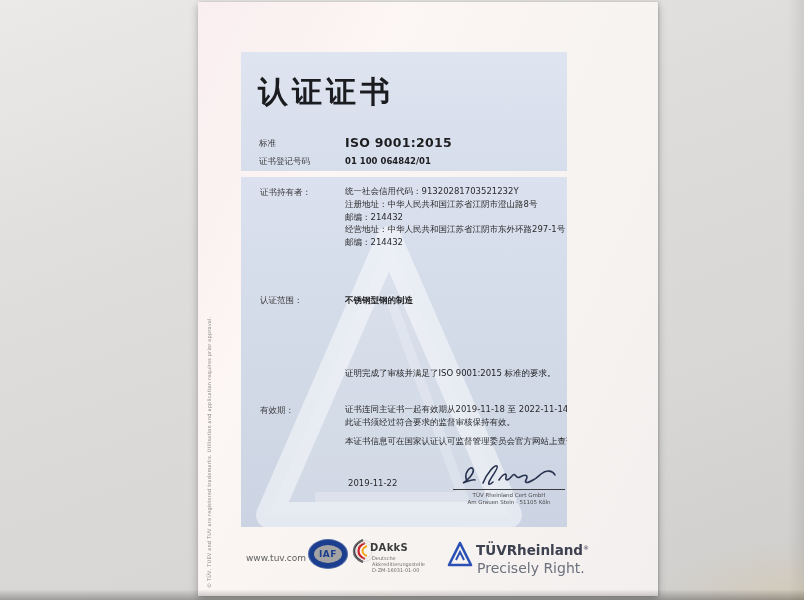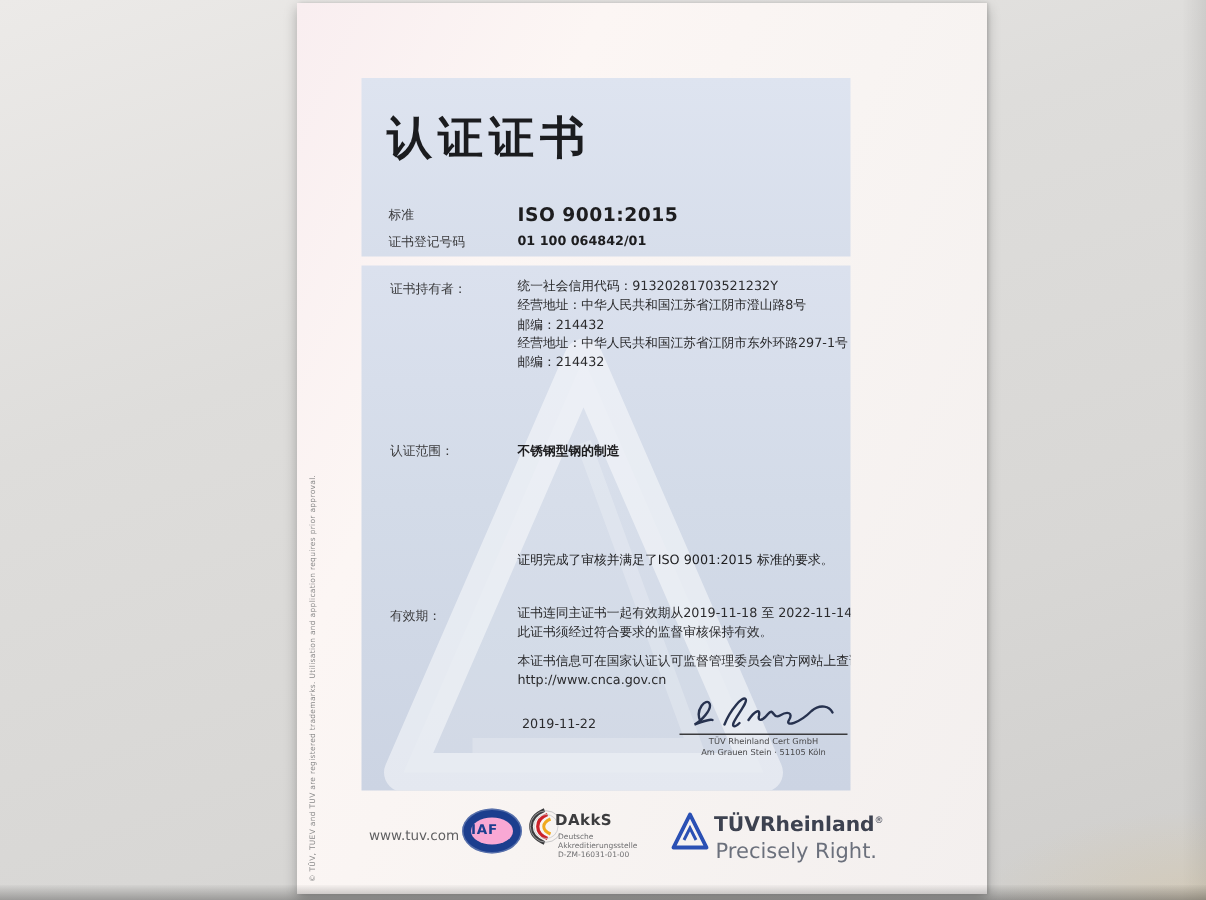--- a/index.html
+++ b/index.html
@@ -53,22 +53,22 @@
   .sig-svg{display:block;margin:0 auto;}
   .sig-line{border-top:1px solid #3a3a3c;margin:0 0 2px 0;}
   .issuer{font-size:5.5px;color:#4a4a4c;line-height:7px;}
   .date{position:absolute;left:107px;top:301px;font-size:8.5px;color:#2a2a2c;}
 
   
   .website{position:absolute;left:48px;top:551px;font-size:9px;color:#5f5f61;}
   .iaf{position:absolute;left:110px;top:537px;width:40px;height:30px;
     background:#1c3e8e;border-radius:50%;display:flex;align-items:center;justify-content:center;
     box-shadow:inset 0 0 0 1px rgba(255,255,255,0.25);}
-  .iaf-inner{width:28px;height:18px;background:#f9a8d4;border-radius:50%;
-    display:flex;align-items:center;justify-content:flex-start;}
+  .iaf-inner{width:28px;height:18px;background:#a3a3a3;border-radius:50%;
+    display:flex;align-items:center;justify-content:center;}
   .iaf-txt{font-size:9px;font-weight:700;color:#1c3e8e;letter-spacing:0.5px;}
   .dakks{position:absolute;left:153px;top:534px;width:70px;height:42px;}
   .dakks-word{position:absolute;left:19px;top:6px;font-size:10px;font-weight:700;color:#3c3c3e;letter-spacing:0.3px;}
   .dakks-small{position:absolute;left:21px;top:19px;font-size:5px;color:#6e6e70;line-height:6px;}
   .tuv-logo{position:absolute;left:249px;top:538px;}
   .brand{position:absolute;left:278px;top:540px;font-size:13.5px;color:#3d4250;white-space:nowrap;}
   .brand .tuv{font-weight:700;}
   .brand .rhein{font-weight:600;margin-top:38px;}
   .brand sup{font-size:6px;}
   .tagline{position:absolute;left:279px;top:558px;font-size:14px;color:#6b707c;}
@@ -94,40 +94,39 @@
 
     <div class="panel panel-main">
       <svg class="wm" width="326" height="350" viewBox="0 0 326 350">
         <path d="M148 62 L268 338 L28 338 Z" fill="rgba(255,255,255,0.10)" stroke="rgba(255,255,255,0.48)" stroke-width="26" stroke-linejoin="round"></path>
         <path d="M148 118 L222 320 L74 320" fill="none" stroke="rgba(255,255,255,0.22)" stroke-width="10"></path>
       </svg>
 
       <div class="lbl" style="left:19px;top:10px;">证书持有者：</div>
       <div class="txtblock" style="left:104px;top:8px;">
         <div>统一社会信用代码：91320281703521232Y</div>
-        <div>经营地址：中华人民共和国江苏省江阴市澄山路8号</div>
+        <div>注册地址：中华人民共和国江苏省江阴市澄山路8号</div>
         <div>邮编：214432</div>
         <div>经营地址：中华人民共和国江苏省江阴市东外环路297-1号</div>
         <div>邮编：214432</div>
       </div>
 
       <div class="lbl" style="left:19px;top:118px;">认证范围：</div>
       <div class="val bold" style="left:104px;top:118px;">不锈钢型钢的制造</div>
 
       <div class="val" style="left:104px;top:191px;">证明完成了审核并满足了ISO 9001:2015 标准的要求。</div>
 
       <div class="lbl" style="left:19px;top:228px;text-align:center;">有效期：</div>
       <div class="txtblock" style="left:104px;top:226px;">
         <div>证书连同主证书一起有效期从2019-11-18 至 2022-11-14。</div>
         <div>此证书须经过符合要求的监督审核保持有效。</div>
       </div>
 
       <div class="txtblock" style="left:104px;top:258px;">
         <div>本证书信息可在国家认证认可监督管理委员会官方网站上查询</div>
-        <div>http://www.cnca.gov.cn</div>
       </div>
 
       <div class="date">2019-11-22</div>
 
       <div class="sig-wrap">
         <svg class="sig-svg" width="104" height="28" viewBox="0 0 104 28">
           <path d="M10 20 C6 12 14 4 16 8 C18 12 10 20 6 22 C12 20 16 18 18 19
                    M26 22 C30 12 38 3 40 5 C42 7 34 16 32 21 C31 24 33 24 36 21
                    M42 19 C46 13 50 11 49 16 C48 20 51 20 55 15 C59 10 58 19 63 16
                    C68 13 72 14 69 19 C66 24 76 21 84 13 C90 8 96 10 98 14" fill="none" stroke="#27324f" stroke-width="1.6" stroke-linecap="round"></path>

